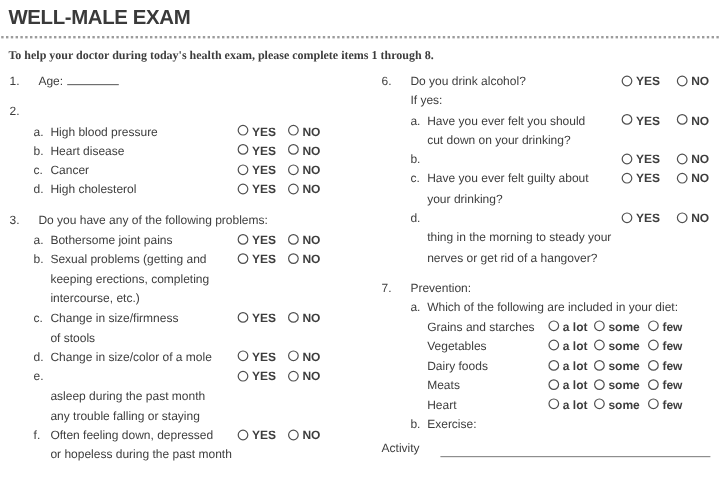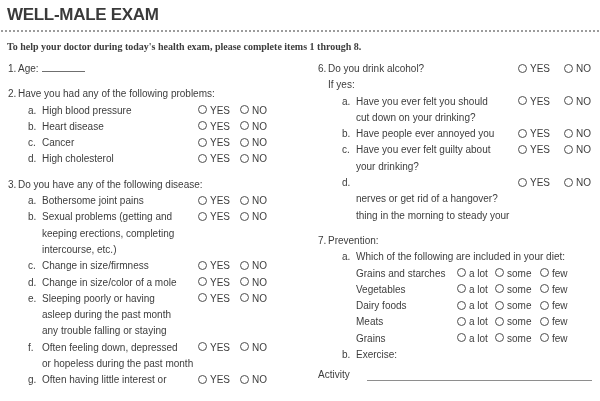--- a/index.html
+++ b/index.html
@@ -13,77 +13,78 @@
   #col-left{left:8px;width:292px;--subn:20px;--subt:34px;--yesx:190px;--nox:232px;}
   #col-right{left:318px;width:274px;--subn:24px;--subt:38px;--yesx:200px;--nox:246px;
              --ax:139px;--sx:177px;--fx:222px;}
   .row{position:relative;height:16.3px;line-height:16.3px;font-size:10px;white-space:nowrap;}
   .row-num{margin-top:9px;}
   .row:first-child{margin-top:0;}
   .no{position:absolute;top:0;}
   .row-num .no{left:0;}
   .row-sub .no{left:var(--subn);}
   .tx{display:inline-block;}
-  .row-num .tx,.row-note .tx{margin-left:10px;}
+  .row-num .tx,.row-note .tx{margin-left:24px;}
   .row-sub .tx,.row-cont .tx,.row-diet .tx{margin-left:var(--subt);}
-  .opt{position:absolute;top:0;}
+  .opt{position:absolute;top:0;font-weight:bold;}
   .p-yes{left:var(--yesx);} .p-no{left:var(--nox);}
   .p-alot{left:var(--ax);} .p-some{left:var(--sx);} .p-few{left:var(--fx);}
   .radio{display:inline-block;width:7px;height:7px;border:1px solid #4f4f4f;border-radius:50%;
          margin-right:3px;position:relative;top:0.5px;background:#fff;}
   .olbl{font-size:10px;}
   .blank{display:inline-block;width:43px;height:9px;border-bottom:1.2px solid #6f6f6f;margin-left:3px;}
   .row-act{display:flex;margin-top:4px;gap:12px;}
   .row-act .fill{flex:1;border-bottom:1.2px solid #8e8e8e;margin:0 0 3px 5px;}
 </style>
 </head>
 <body>
 
 <div class="page">
   <div class="title">WELL-MALE EXAM</div>
   <div class="rule"></div>
   <div class="intro">To help your doctor during today's health exam, please complete items 1 through 8.</div>
   <div class="col" id="col-left">
       <div class="row row-num"><span class="no">1.</span><span class="tx">Age:</span><span class="blank"></span></div>
-      <div class="row row-num"><span class="no">2.</span><span class="tx">Have you had any of the following problems:</span></div>
+      <div class="row row-num"><span class="no">2.</span></div>
       <div class="row row-sub"><span class="no">a.</span><span class="tx">High blood pressure</span><span class="opt p-yes"><span class="radio"></span><span class="olbl">YES</span></span><span class="opt p-no"><span class="radio"></span><span class="olbl">NO</span></span></div>
       <div class="row row-sub"><span class="no">b.</span><span class="tx">Heart disease</span><span class="opt p-yes"><span class="radio"></span><span class="olbl">YES</span></span><span class="opt p-no"><span class="radio"></span><span class="olbl">NO</span></span></div>
       <div class="row row-sub"><span class="no">c.</span><span class="tx">Cancer</span><span class="opt p-yes"><span class="radio"></span><span class="olbl">YES</span></span><span class="opt p-no"><span class="radio"></span><span class="olbl">NO</span></span></div>
       <div class="row row-sub"><span class="no">d.</span><span class="tx">High cholesterol</span><span class="opt p-yes"><span class="radio"></span><span class="olbl">YES</span></span><span class="opt p-no"><span class="radio"></span><span class="olbl">NO</span></span></div>
-      <div class="row row-num"><span class="no">3.</span><span class="tx">Do you have any of the following disease:</span></div>
+      <div class="row row-num"><span class="no">3.</span><span class="tx">Do you have any of the following problems:</span></div>
       <div class="row row-sub"><span class="no">a.</span><span class="tx">Bothersome joint pains</span><span class="opt p-yes"><span class="radio"></span><span class="olbl">YES</span></span><span class="opt p-no"><span class="radio"></span><span class="olbl">NO</span></span></div>
       <div class="row row-sub"><span class="no">b.</span><span class="tx">Sexual problems (getting and</span><span class="opt p-yes"><span class="radio"></span><span class="olbl">YES</span></span><span class="opt p-no"><span class="radio"></span><span class="olbl">NO</span></span></div>
       <div class="row row-cont"><span class="tx">keeping erections, completing</span></div>
       <div class="row row-cont"><span class="tx">intercourse, etc.)</span></div>
       <div class="row row-sub"><span class="no">c.</span><span class="tx">Change in size/firmness</span><span class="opt p-yes"><span class="radio"></span><span class="olbl">YES</span></span><span class="opt p-no"><span class="radio"></span><span class="olbl">NO</span></span></div>
+      <div class="row row-cont"><span class="tx">of stools</span></div>
       <div class="row row-sub"><span class="no">d.</span><span class="tx">Change in size/color of a mole</span><span class="opt p-yes"><span class="radio"></span><span class="olbl">YES</span></span><span class="opt p-no"><span class="radio"></span><span class="olbl">NO</span></span></div>
-      <div class="row row-sub"><span class="no">e.</span><span class="tx">Sleeping poorly or having</span><span class="opt p-yes"><span class="radio"></span><span class="olbl">YES</span></span><span class="opt p-no"><span class="radio"></span><span class="olbl">NO</span></span></div>
+      <div class="row row-sub"><span class="no">e.</span><span class="opt p-yes"><span class="radio"></span><span class="olbl">YES</span></span><span class="opt p-no"><span class="radio"></span><span class="olbl">NO</span></span></div>
       <div class="row row-cont"><span class="tx">asleep during the past month</span></div>
       <div class="row row-cont"><span class="tx">any trouble falling or staying</span></div>
       <div class="row row-sub"><span class="no">f.</span><span class="tx">Often feeling down, depressed</span><span class="opt p-yes"><span class="radio"></span><span class="olbl">YES</span></span><span class="opt p-no"><span class="radio"></span><span class="olbl">NO</span></span></div>
       <div class="row row-cont"><span class="tx">or hopeless during the past month</span></div>
       <div class="row row-sub"><span class="no">g.</span><span class="tx">Often having little interest or</span><span class="opt p-yes"><span class="radio"></span><span class="olbl">YES</span></span><span class="opt p-no"><span class="radio"></span><span class="olbl">NO</span></span></div>
     </div>
   <div class="col" id="col-right">
       <div class="row row-num"><span class="no">6.</span><span class="tx">Do you drink alcohol?</span><span class="opt p-yes"><span class="radio"></span><span class="olbl">YES</span></span><span class="opt p-no"><span class="radio"></span><span class="olbl">NO</span></span></div>
       <div class="row row-note"><span class="tx">If yes:</span></div>
       <div class="row row-sub"><span class="no">a.</span><span class="tx">Have you ever felt you should</span><span class="opt p-yes"><span class="radio"></span><span class="olbl">YES</span></span><span class="opt p-no"><span class="radio"></span><span class="olbl">NO</span></span></div>
       <div class="row row-cont"><span class="tx">cut down on your drinking?</span></div>
-      <div class="row row-sub"><span class="no">b.</span><span class="tx">Have people ever annoyed you</span><span class="opt p-yes"><span class="radio"></span><span class="olbl">YES</span></span><span class="opt p-no"><span class="radio"></span><span class="olbl">NO</span></span></div>
+      <div class="row row-sub"><span class="no">b.</span><span class="opt p-yes"><span class="radio"></span><span class="olbl">YES</span></span><span class="opt p-no"><span class="radio"></span><span class="olbl">NO</span></span></div>
       <div class="row row-sub"><span class="no">c.</span><span class="tx">Have you ever felt guilty about</span><span class="opt p-yes"><span class="radio"></span><span class="olbl">YES</span></span><span class="opt p-no"><span class="radio"></span><span class="olbl">NO</span></span></div>
       <div class="row row-cont"><span class="tx">your drinking?</span></div>
       <div class="row row-sub"><span class="no">d.</span><span class="opt p-yes"><span class="radio"></span><span class="olbl">YES</span></span><span class="opt p-no"><span class="radio"></span><span class="olbl">NO</span></span></div>
+      <div class="row row-cont"><span class="tx">thing in the morning to steady your</span></div>
       <div class="row row-cont"><span class="tx">nerves or get rid of a hangover?</span></div>
-      <div class="row row-cont"><span class="tx">thing in the morning to steady your</span></div>
       <div class="row row-num"><span class="no">7.</span><span class="tx">Prevention:</span></div>
       <div class="row row-sub"><span class="no">a.</span><span class="tx">Which of the following are included in your diet:</span></div>
       <div class="row row-diet"><span class="tx">Grains and starches</span><span class="opt p-alot"><span class="radio"></span><span class="olbl">a lot</span></span><span class="opt p-some"><span class="radio"></span><span class="olbl">some</span></span><span class="opt p-few"><span class="radio"></span><span class="olbl">few</span></span></div>
       <div class="row row-diet"><span class="tx">Vegetables</span><span class="opt p-alot"><span class="radio"></span><span class="olbl">a lot</span></span><span class="opt p-some"><span class="radio"></span><span class="olbl">some</span></span><span class="opt p-few"><span class="radio"></span><span class="olbl">few</span></span></div>
       <div class="row row-diet"><span class="tx">Dairy foods</span><span class="opt p-alot"><span class="radio"></span><span class="olbl">a lot</span></span><span class="opt p-some"><span class="radio"></span><span class="olbl">some</span></span><span class="opt p-few"><span class="radio"></span><span class="olbl">few</span></span></div>
       <div class="row row-diet"><span class="tx">Meats</span><span class="opt p-alot"><span class="radio"></span><span class="olbl">a lot</span></span><span class="opt p-some"><span class="radio"></span><span class="olbl">some</span></span><span class="opt p-few"><span class="radio"></span><span class="olbl">few</span></span></div>
-      <div class="row row-diet"><span class="tx">Grains</span><span class="opt p-alot"><span class="radio"></span><span class="olbl">a lot</span></span><span class="opt p-some"><span class="radio"></span><span class="olbl">some</span></span><span class="opt p-few"><span class="radio"></span><span class="olbl">few</span></span></div>
+      <div class="row row-diet"><span class="tx">Heart</span><span class="opt p-alot"><span class="radio"></span><span class="olbl">a lot</span></span><span class="opt p-some"><span class="radio"></span><span class="olbl">some</span></span><span class="opt p-few"><span class="radio"></span><span class="olbl">few</span></span></div>
       <div class="row row-sub"><span class="no">b.</span><span class="tx">Exercise:</span></div>
       <div class="row row-act">
         <span class="tx">Activity</span>
         <span class="fill"></span>
       </div>
     </div>
 </div>
 
 </body></html>

